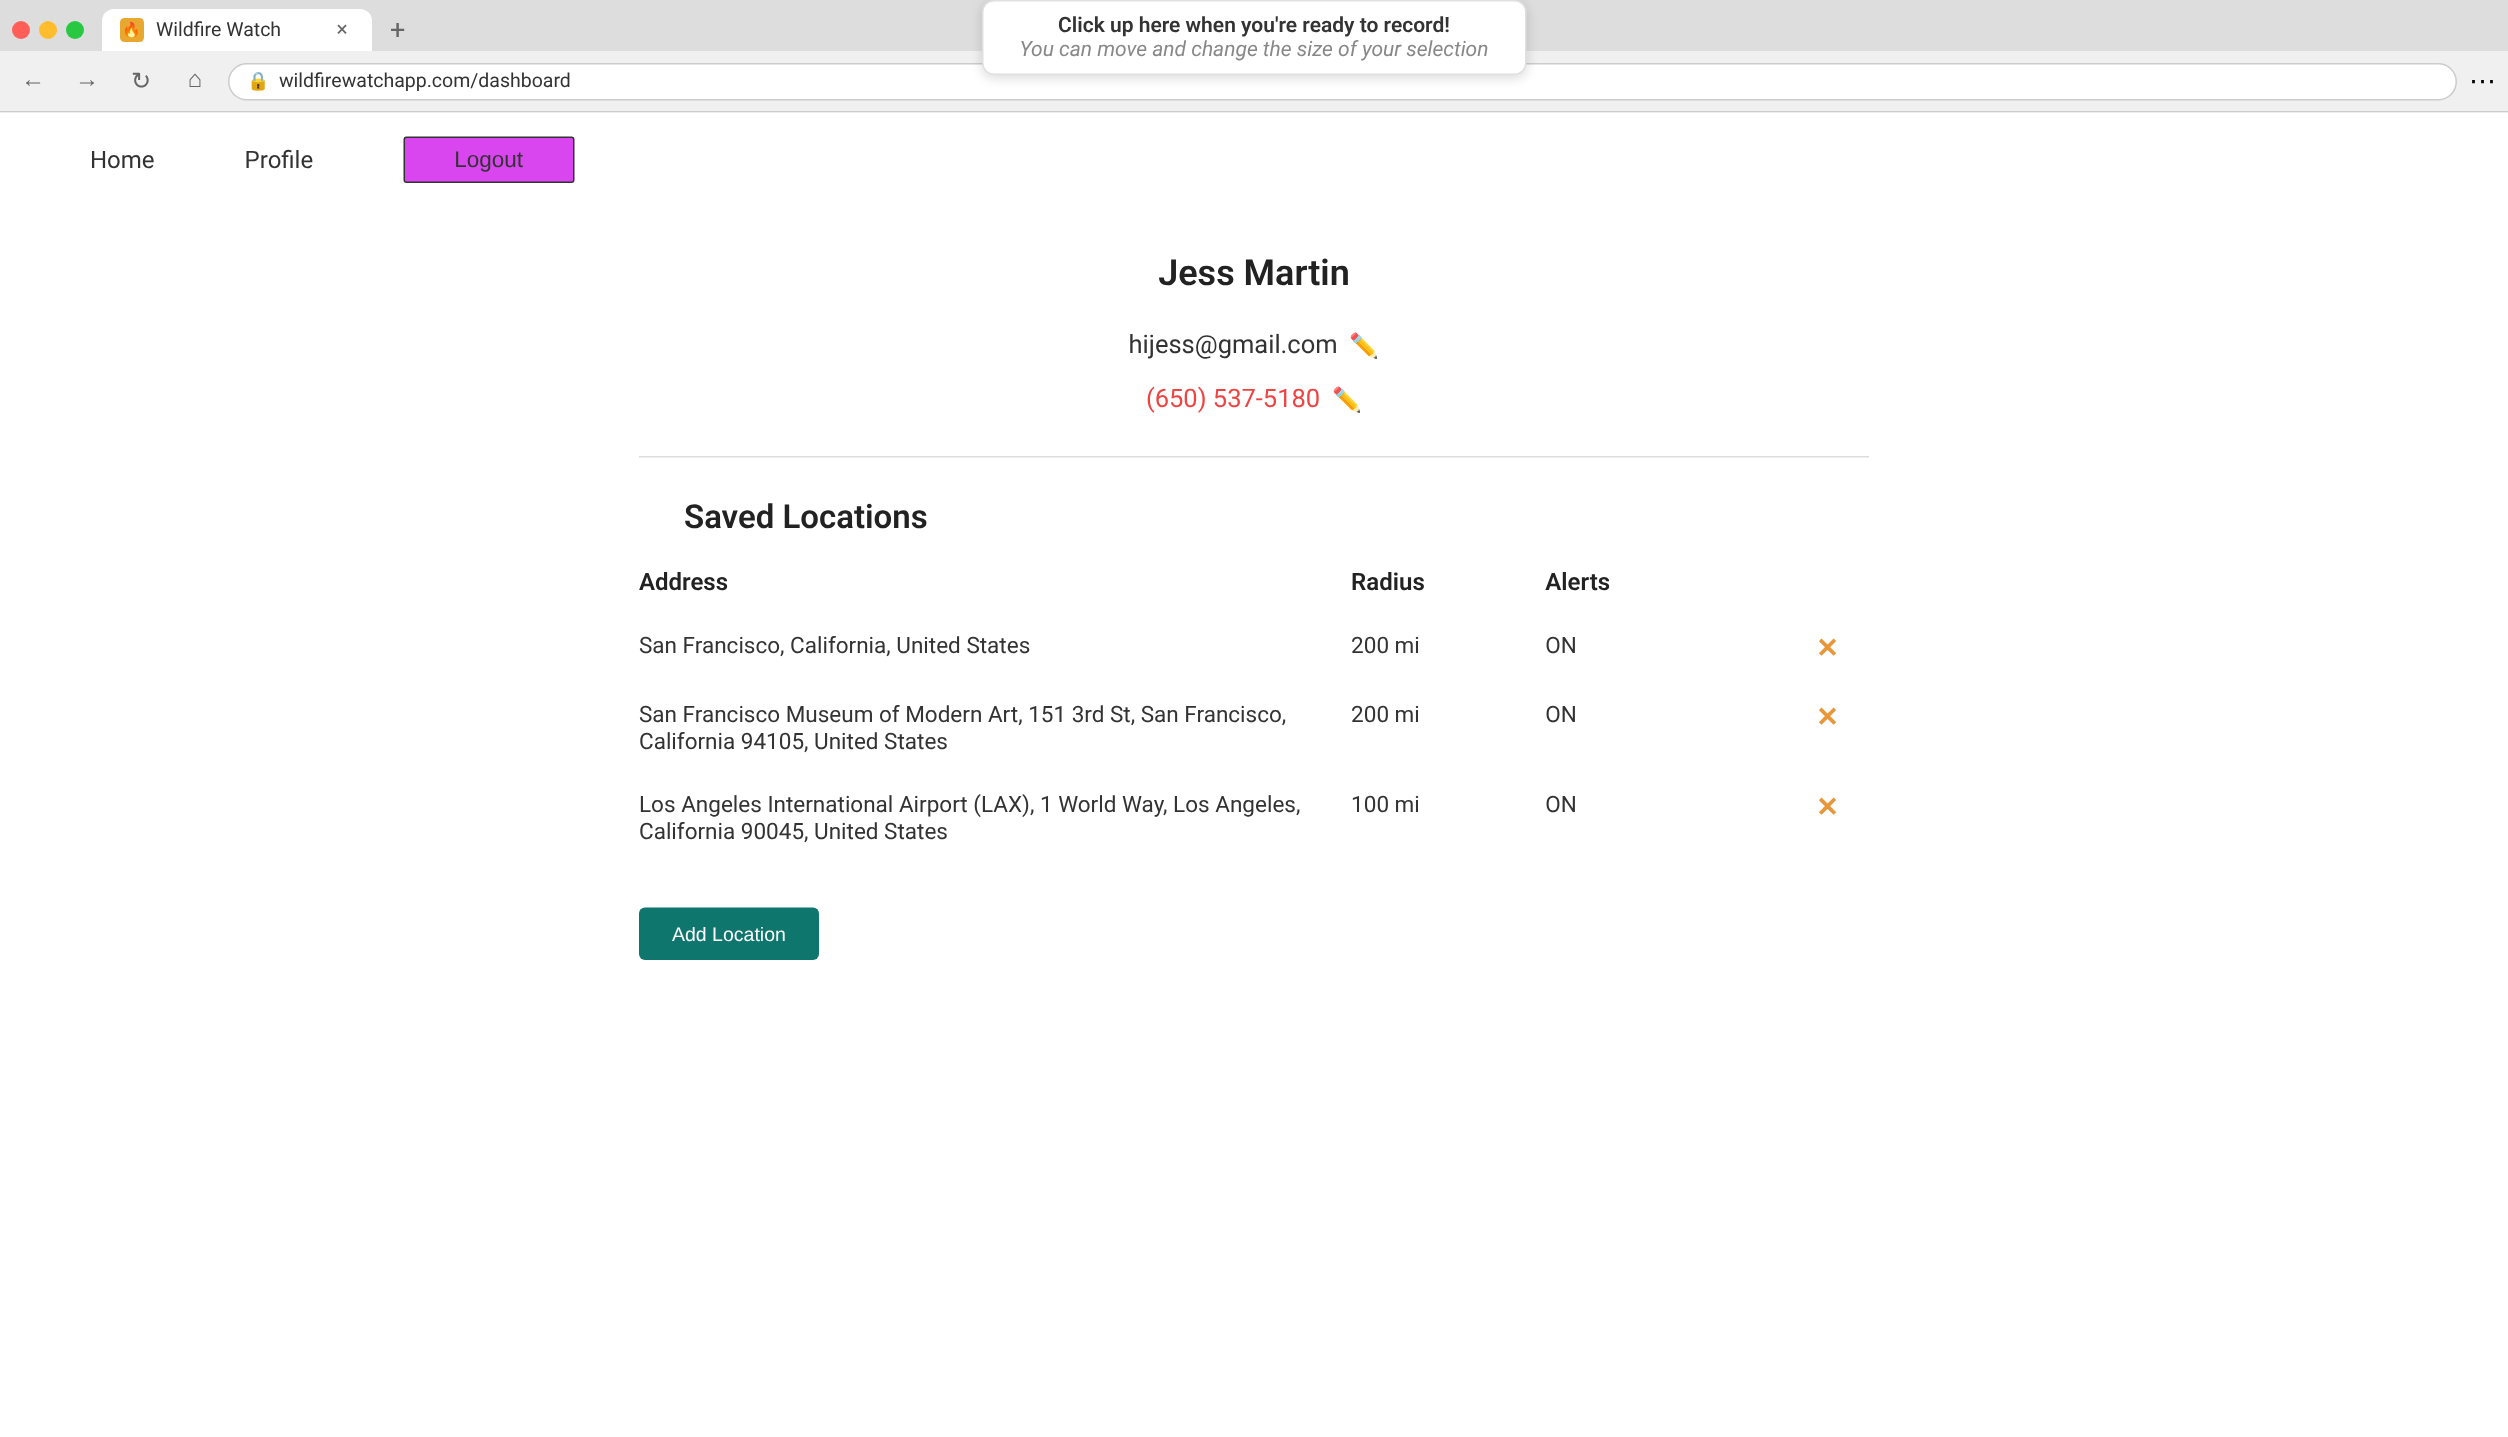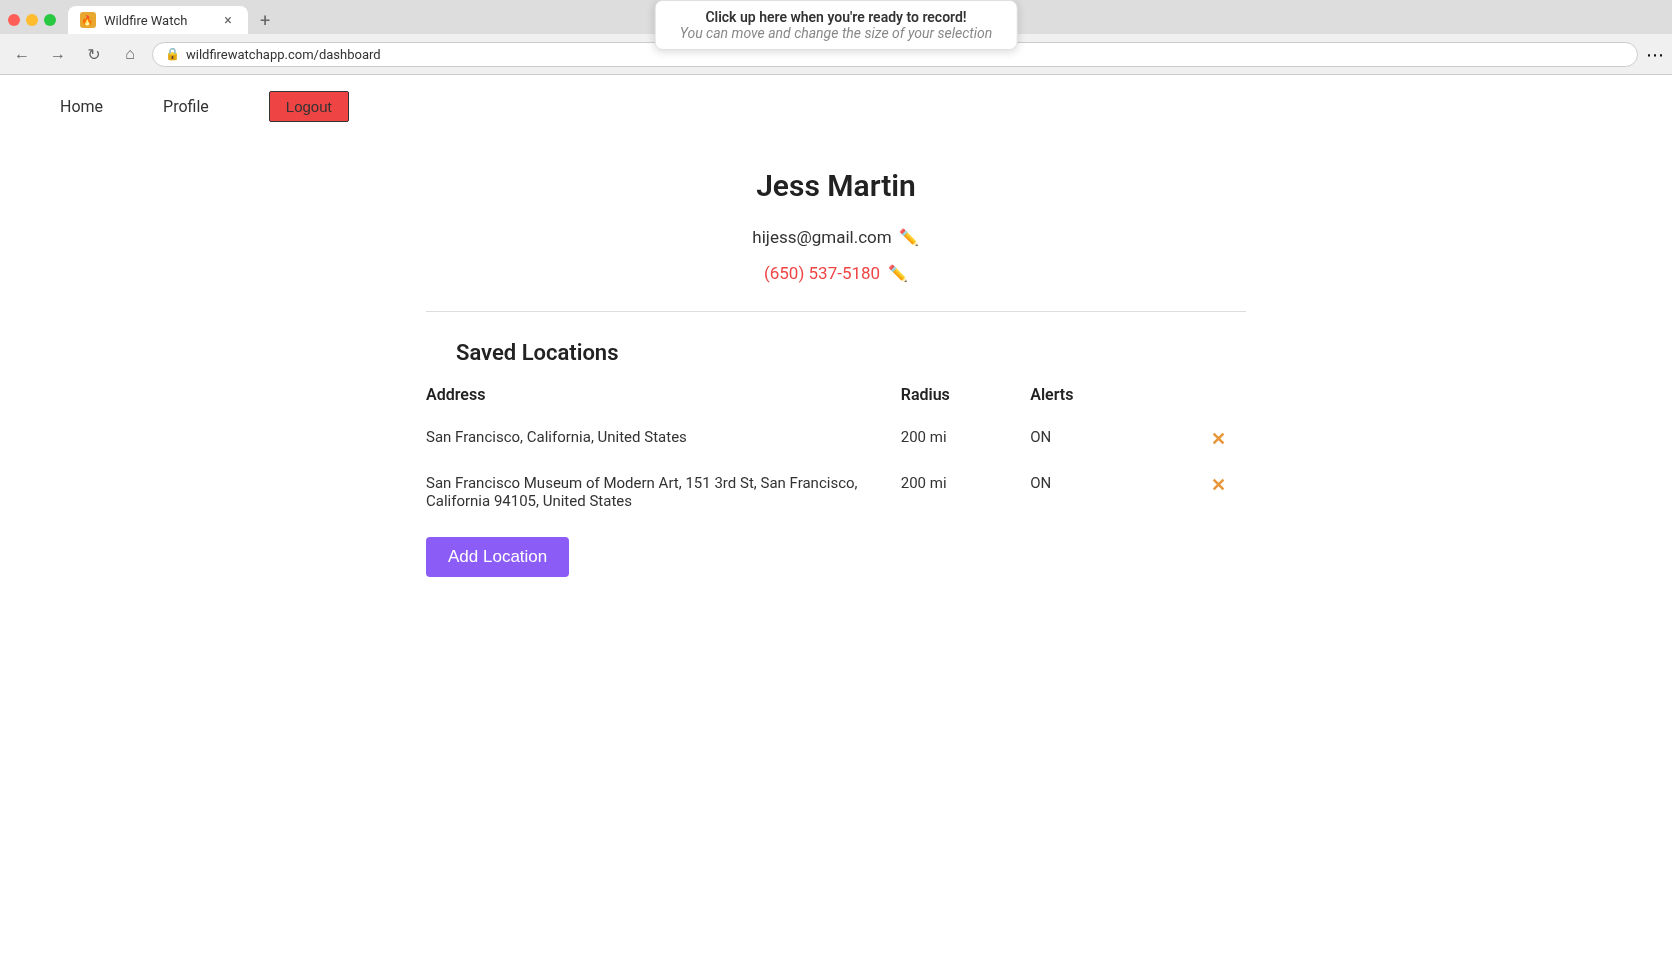--- a/index.html
+++ b/index.html
@@ -159,38 +159,38 @@
 
     .nav-link {
       font-size: 16px;
       color: #333;
       text-decoration: none;
       cursor: pointer;
     }
 
     .nav-logout {
       border: 1px solid #333;
-      padding: 6px 16px;
+      padding: 6px 33px;
       font-size: 15px;
       color: #333;
-      background: #ef4444;
+      background: #d946ef;
       cursor: pointer;
       border-radius: 2px;
     }
 
     
     .main-content {
       max-width: 900px;
       margin: 0 auto;
       padding: 30px 40px;
     }
 
     .user-name {
       text-align: center;
-      font-size: 30px;
+      font-size: 24px;
       font-weight: 600;
       color: #222;
       margin-bottom: 24px;
     }
 
     .user-email-row {
       display: flex;
       align-items: center;
       justify-content: center;
       gap: 8px;
@@ -331,28 +331,28 @@
       color: #e8963a;
       font-size: 18px;
       font-weight: bold;
       cursor: pointer;
       background: none;
       border: none;
       padding: 0;
     }
 
     .add-location-btn {
-      background: #8b5cf6;
+      background: #0f766e;
       color: white;
       border: none;
       padding: 10px 22px;
-      font-size: 17px;
+      font-size: 13px;
       border-radius: 4px;
       cursor: pointer;
-      margin-top: 15px;
+      margin-top: 30px;
     }
 
     
     .recording-banner {
       position: fixed;
       top: 0;
       left: 50%;
       transform: translateX(-50%);
       background: white;
       border: 1px solid #e0e0e0;
@@ -456,20 +456,26 @@
               <td>200 mi</td>
               <td>ON</td>
               <td><button class="delete-btn">✕</button></td>
             </tr>
             <tr>
               <td>San Francisco Museum of Modern Art, 151 3rd St, San Francisco, California 94105, United States</td>
               <td>200 mi</td>
               <td>ON</td>
               <td><button class="delete-btn">✕</button></td>
             </tr>
+            <tr>
+              <td>Los Angeles International Airport (LAX), 1 World Way, Los Angeles, California 90045, United States</td>
+              <td>100 mi</td>
+              <td>ON</td>
+              <td><button class="delete-btn">✕</button></td>
+            </tr>
           </tbody>
       </table>
 
       <button class="add-location-btn">Add Location</button>
     </div>
 
   </div>
 </div>
 
 </body></html>

